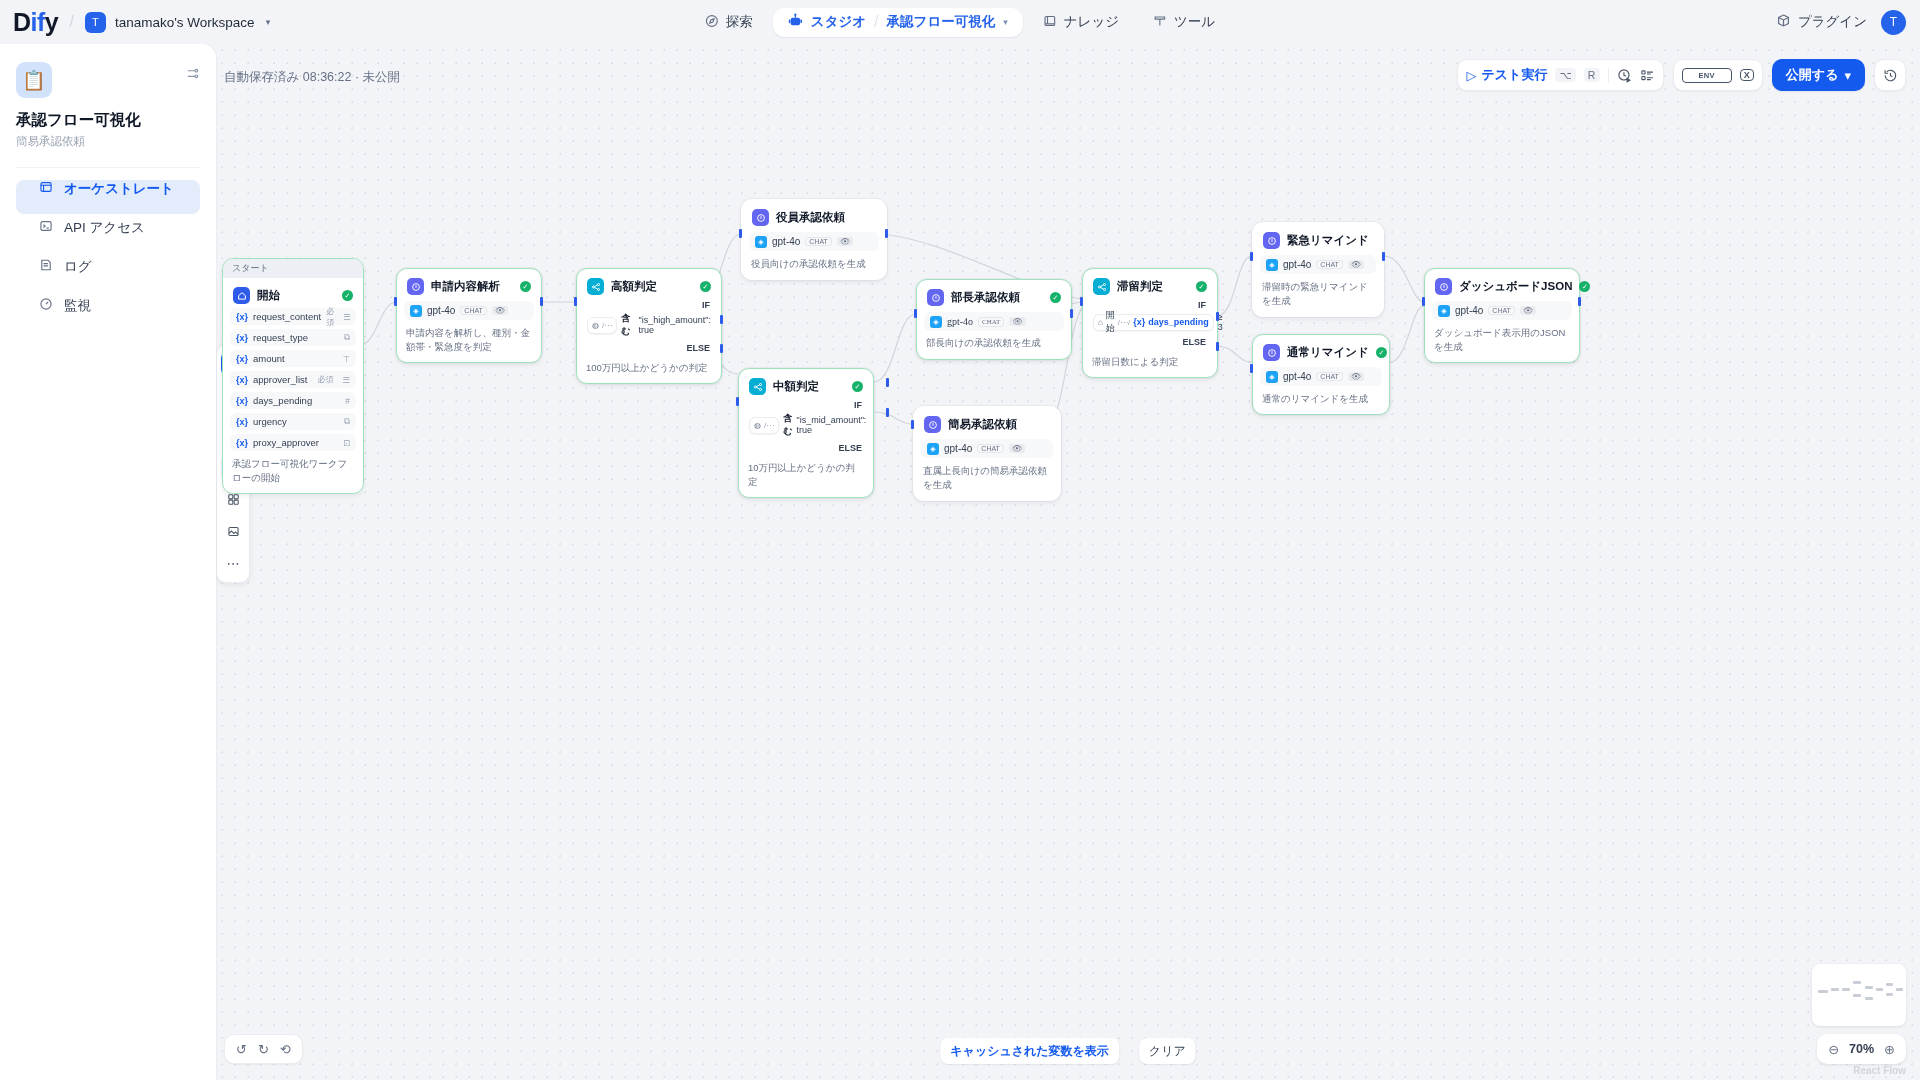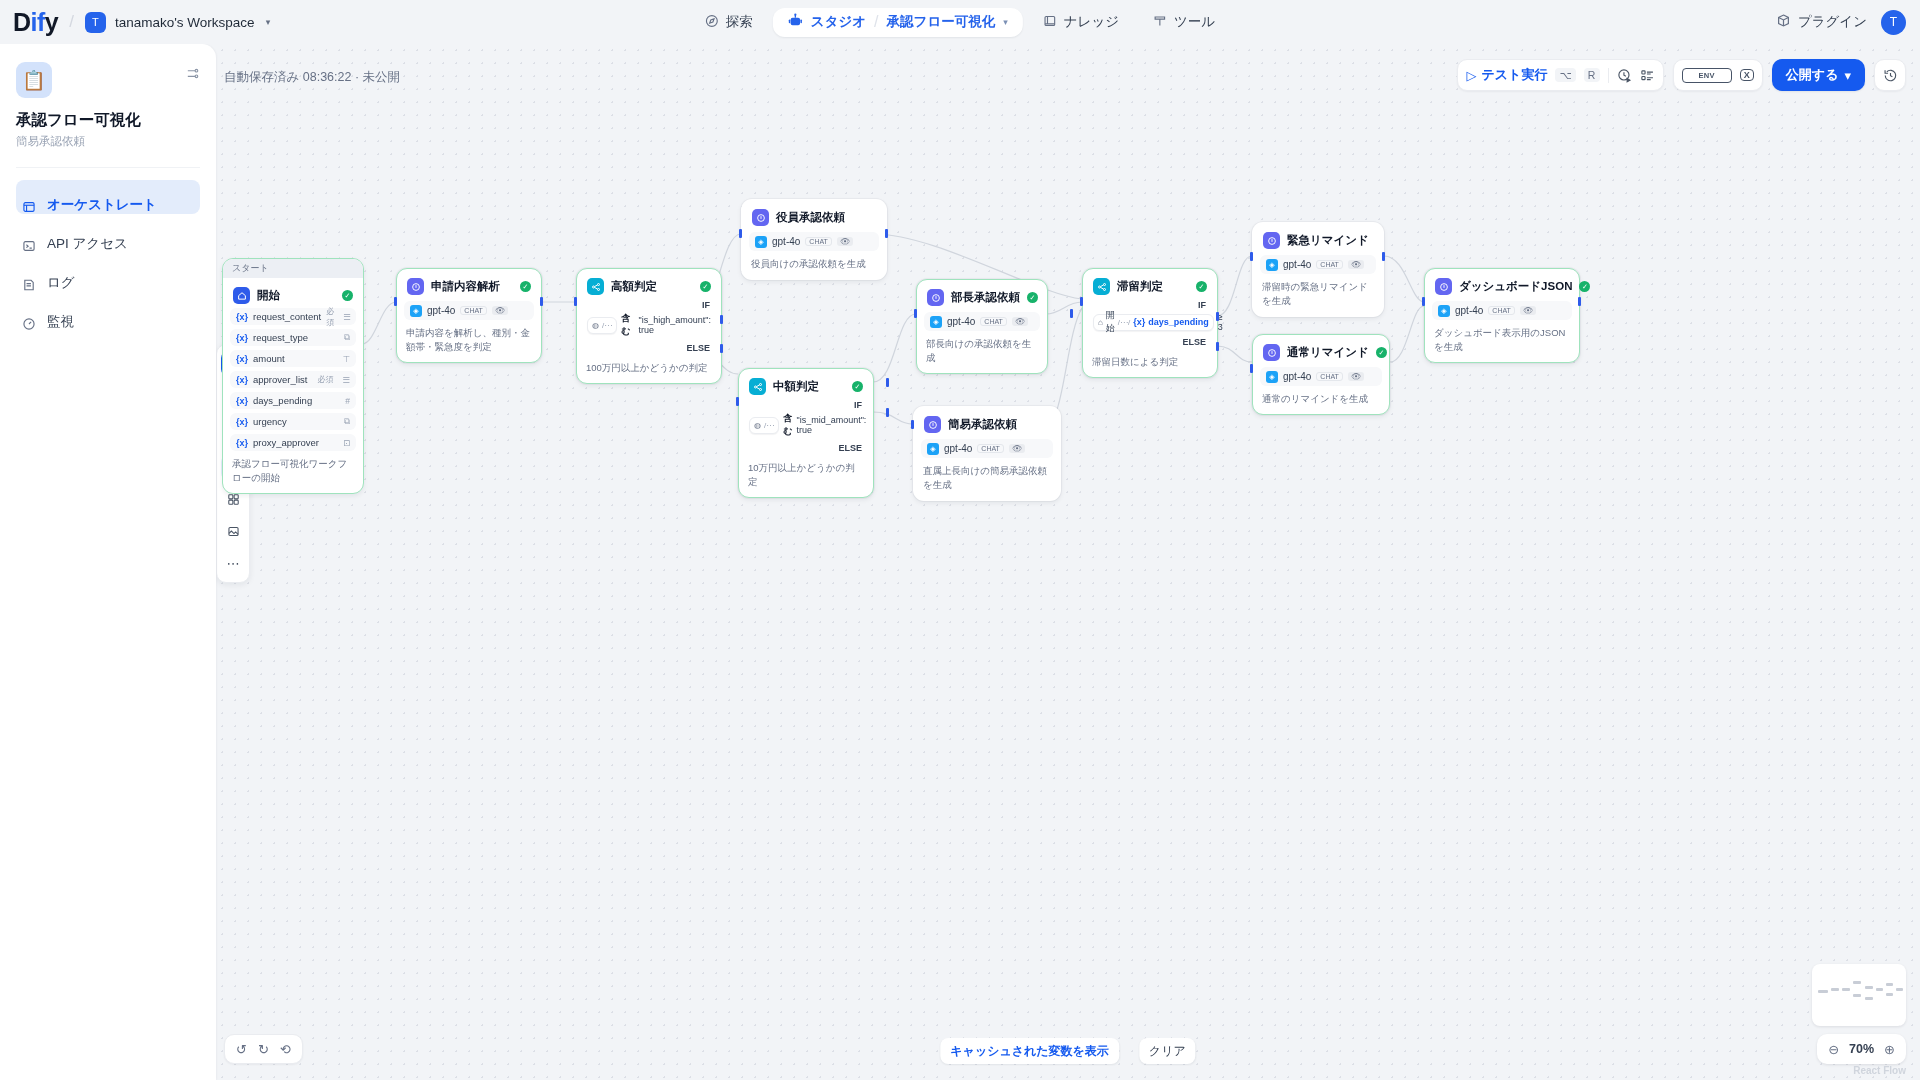--- a/index.html
+++ b/index.html
@@ -63,22 +63,22 @@
   .app-icon-row { display: flex; align-items: flex-start; justify-content: space-between; }
   .app-icon {
     width: 36px; height: 36px; border-radius: 9px; background: #d3e2fb;
     display: flex; align-items: center; justify-content: center; font-size: 19px;
   }
   .gear-ico { color: #8b95a6; font-size: 15px; margin-top: 4px; }
   .app-title { font-size: 15.5px; font-weight: 700; color: #101828; margin-top: 12px; }
   .app-sub { font-size: 11.5px; color: #98a2b3; margin-top: 3px; }
   .hr { height: 1px; background: #f0f2f5; margin: 18px 0 12px 0; }
   .side-item {
-    display: flex; align-items: flex-end; gap: 10px; height: 34px;
-    padding: 0 5px; border-radius: 8px; font-size: 13.5px; color: #354052;
+    display: flex; align-items: flex-start; gap: 10px; height: 34px;
+    padding: 0 22px; border-radius: 8px; font-size: 13.5px; color: #354052;
     margin-bottom: 5px;
   }
   .side-item.active { background: #e3ecfb; color: #155aef; font-weight: 700; }
   .side-item .s-ico { width: 16px; display: flex; justify-content: center; font-size: 13px; color: #667085; }
   .side-item.active .s-ico { color: #155aef; }
 
   
   .canvas {
     position: absolute; top: 44px; left: 216px; width: 1704px; height: 1036px;
     background-color: #f2f4f7;
@@ -628,21 +628,21 @@
         <span class="cp-ico">◍</span>
         <span class="cp-dots">/⋯</span>
       </span>
       <span class="cond-op">含む</span>
       <span class="cond-val">"is_mid_amount": true</span>
     </div>
     <div class="if-label">ELSE</div>
     <div class="n-desc">10万円以上かどうかの判定</div>
   </div>
 
-  <div class="node green" style="left:700px; top:235px; width:132px;">
+  <div class="node green" style="left:700px; top:235px; width:156px;font-family:Liberation Serif, serif;">
     <div class="node-head">
       <span class="n-ico violet">
         <svg width="10" height="10" viewBox="0 0 16 16" fill="none" stroke="#fff" stroke-width="1.5">
             <circle cx="8" cy="8" r="5.4"></circle>
             <path d="M8 5v4.4"></path>
           </svg>
       </span>
       <span class="n-title">部長承認依頼</span>
       <span class="check">✓</span>
     </div>

